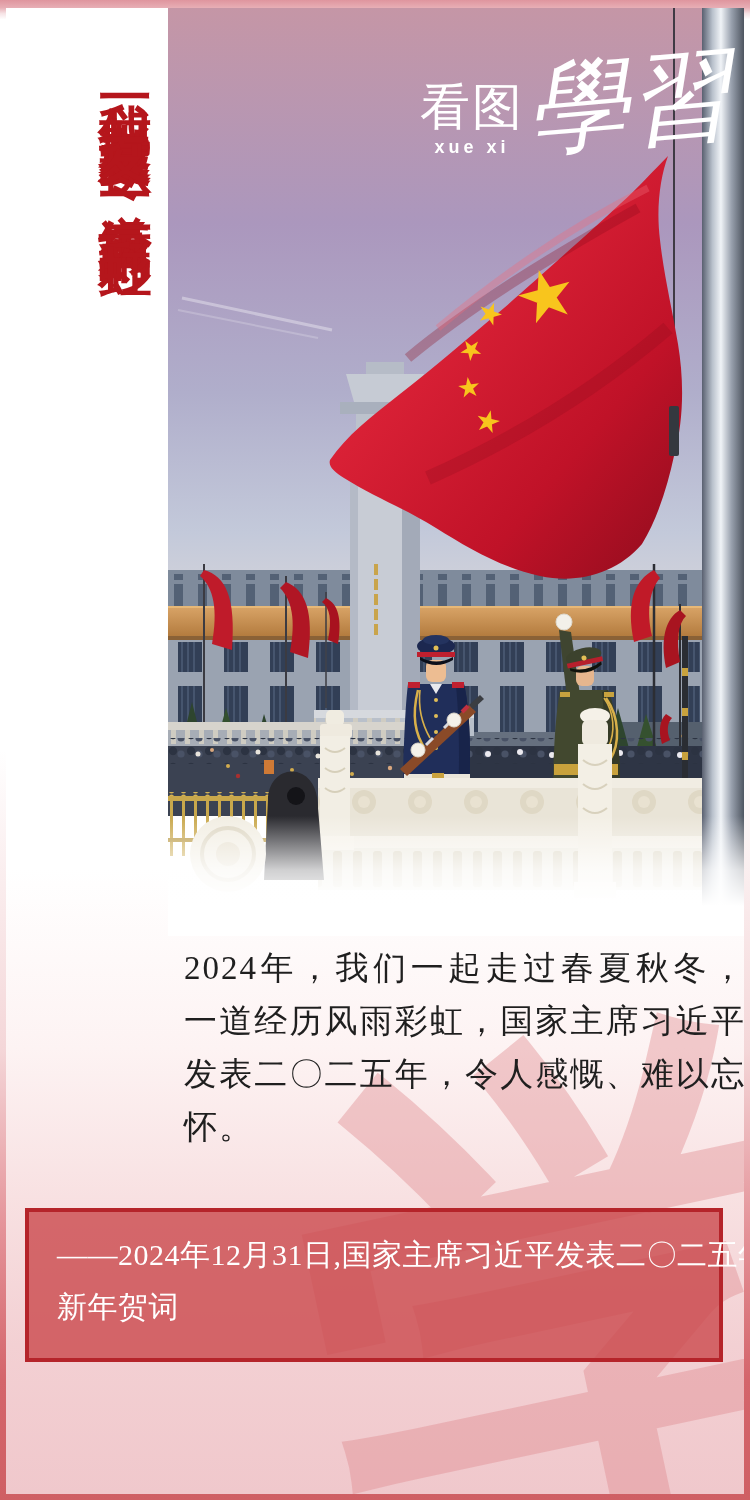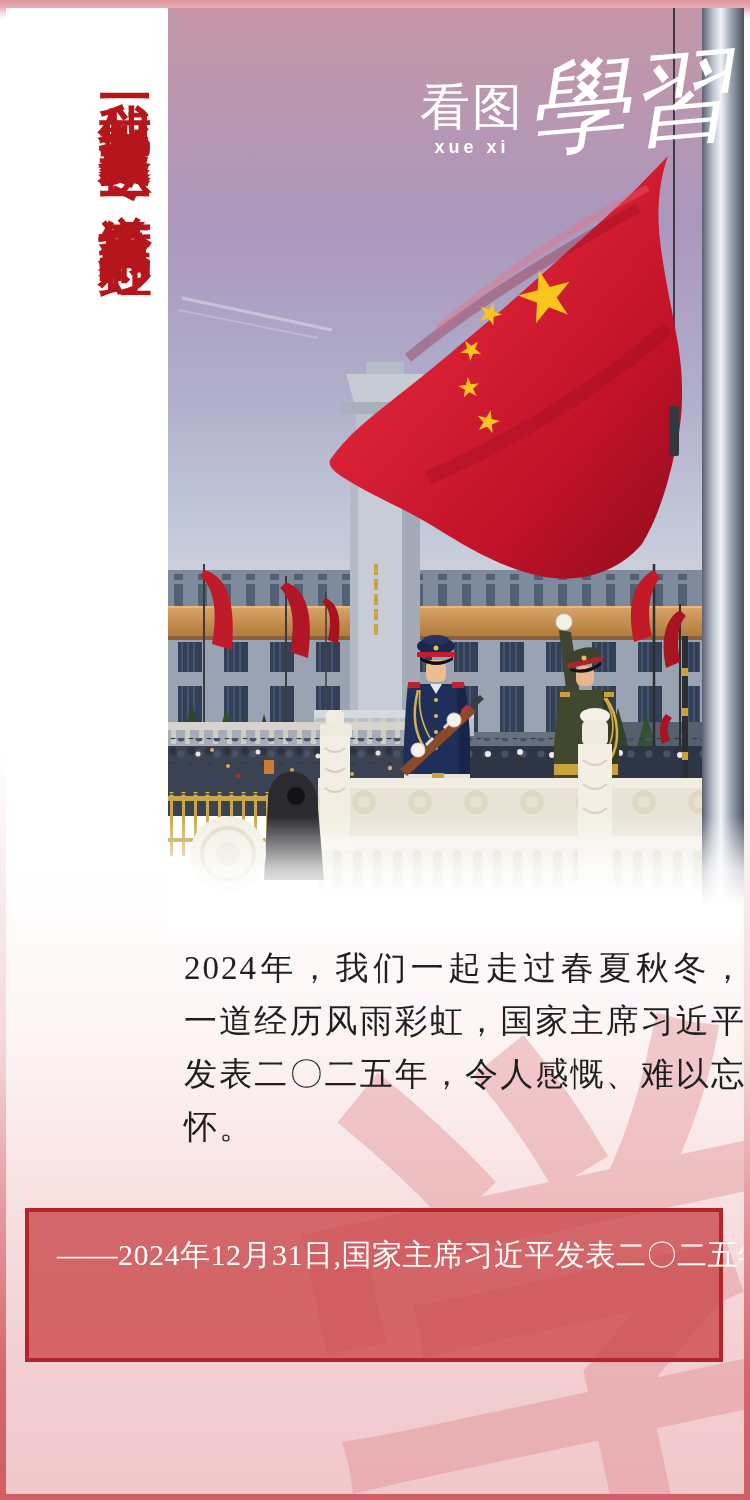--- a/index.html
+++ b/index.html
@@ -338,16 +338,17 @@
           <div class="logo-pinyin">xue xi</div>
         </div>
         <div class="logo-script">學習</div>
       </div>
     </figure>
 
     <p class="bodytext">2024年，我们一起走过春夏秋冬，一道经历风雨彩虹，国家主席习近平发表二〇二五年，令人感慨、难以忘怀。</p>
 
     <div class="quote">
       <p class="q1">——2024年12月31日,国家主席习近平发表二〇二五年</p>
+      <p class="q2">新年贺词</p>
     </div>
 
   </div>
 </div>
 
 </body></html>

